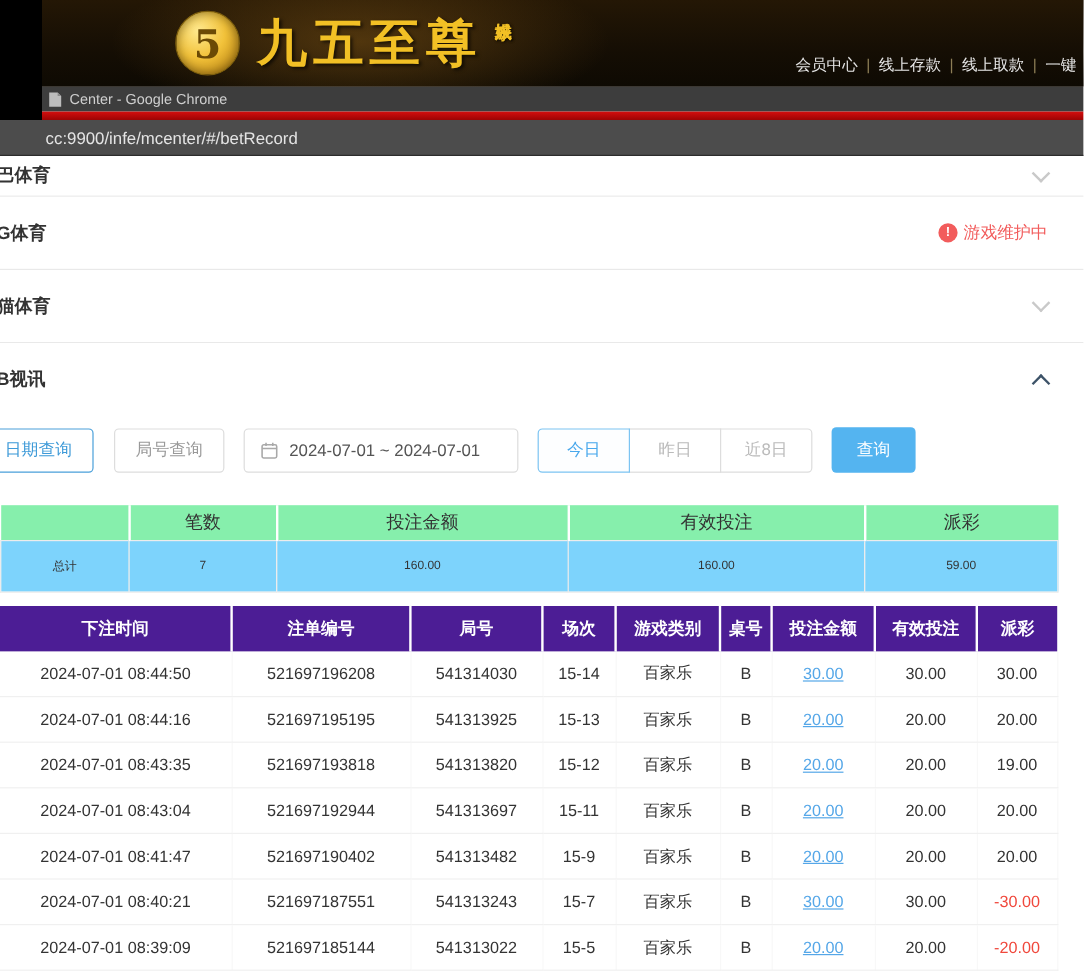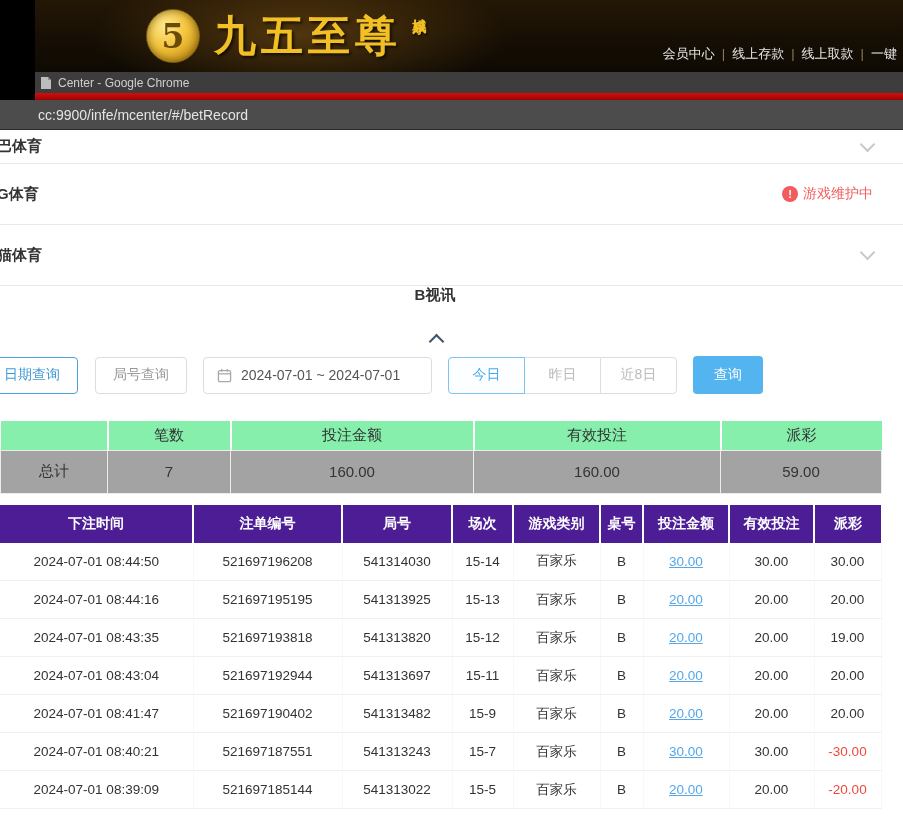--- a/index.html
+++ b/index.html
@@ -68,22 +68,22 @@
   .btn-group .btn.active { border-color:#7cc4f2; color:#49a8ec; background:#fdfeff; z-index:2; }
   .search-btn { margin-left:16px; width:70px; height:38px; border:none; border-radius:4px;
     background:#54b4f0; color:#fff; font-size:14px; cursor:pointer; }
 
   
   table { border-collapse:collapse; table-layout:fixed; }
   .sum-table { width:881px; margin-top:18px; }
   .sum-table th { background:#86efac; height:29px; font-size:15px; font-weight:400; color:#333;
     border-left:2px solid #fff; }
   .sum-table th:first-child { border-left:none; }
-  .sum-table td { height:43px; background:#a3a3a3; border:1px solid #ececec;
-    text-align:center; font-size:15px; color:#333; }
+  .sum-table td { height:43px; background:#7dd3fc; border:1px solid #ececec;
+    text-align:center; font-size:10px; color:#333; }
 
   
   .bet-table { width:881px; margin-top:11px; }
   .bet-table th { background:#4c1d95; color:#fff; font-size:14px; font-weight:bold; height:38px;
     border-left:2px solid #fff; }
   .bet-table th:first-child { border-left:none; }
   .bet-table td { height:38px; text-align:center; font-size:13.5px; color:#333;
     border-bottom:1px solid #f0f0f0; border-right:1px solid #f8f8f8; background:#fff; }
   .bet-table td.link { color:#55a7e8; text-decoration:underline; cursor:pointer; }
   .bet-table td.neg { color:#f0483c; }
@@ -132,21 +132,21 @@
         <span class="warn-icon">!</span>
         <span>游戏维护中</span>
       </span>
     </section>
 
     <section class="acc-row tall">
       <span class="acc-label">猫体育</span>
       <span class="chev"></span>
     </section>
 
-    <section class="acc-row tall" style="border-bottom:none;flex-direction:column;">
+    <section class="acc-row tall" style="border-bottom:none;">
       <span class="acc-label">B视讯</span>
       <span class="chev up"></span>
     </section>
 
     <div class="filters">
       <button class="btn blue-outline date-query">日期查询</button>
       <button class="btn round-query">局号查询</button>
       <div class="datepicker">
         <svg width="15" height="15" viewBox="0 0 16 16">
           <rect x="1.5" y="2.8" width="13" height="11.7" rx="1.5" fill="none" stroke="#a9a9a9" stroke-width="1.4"></rect>

